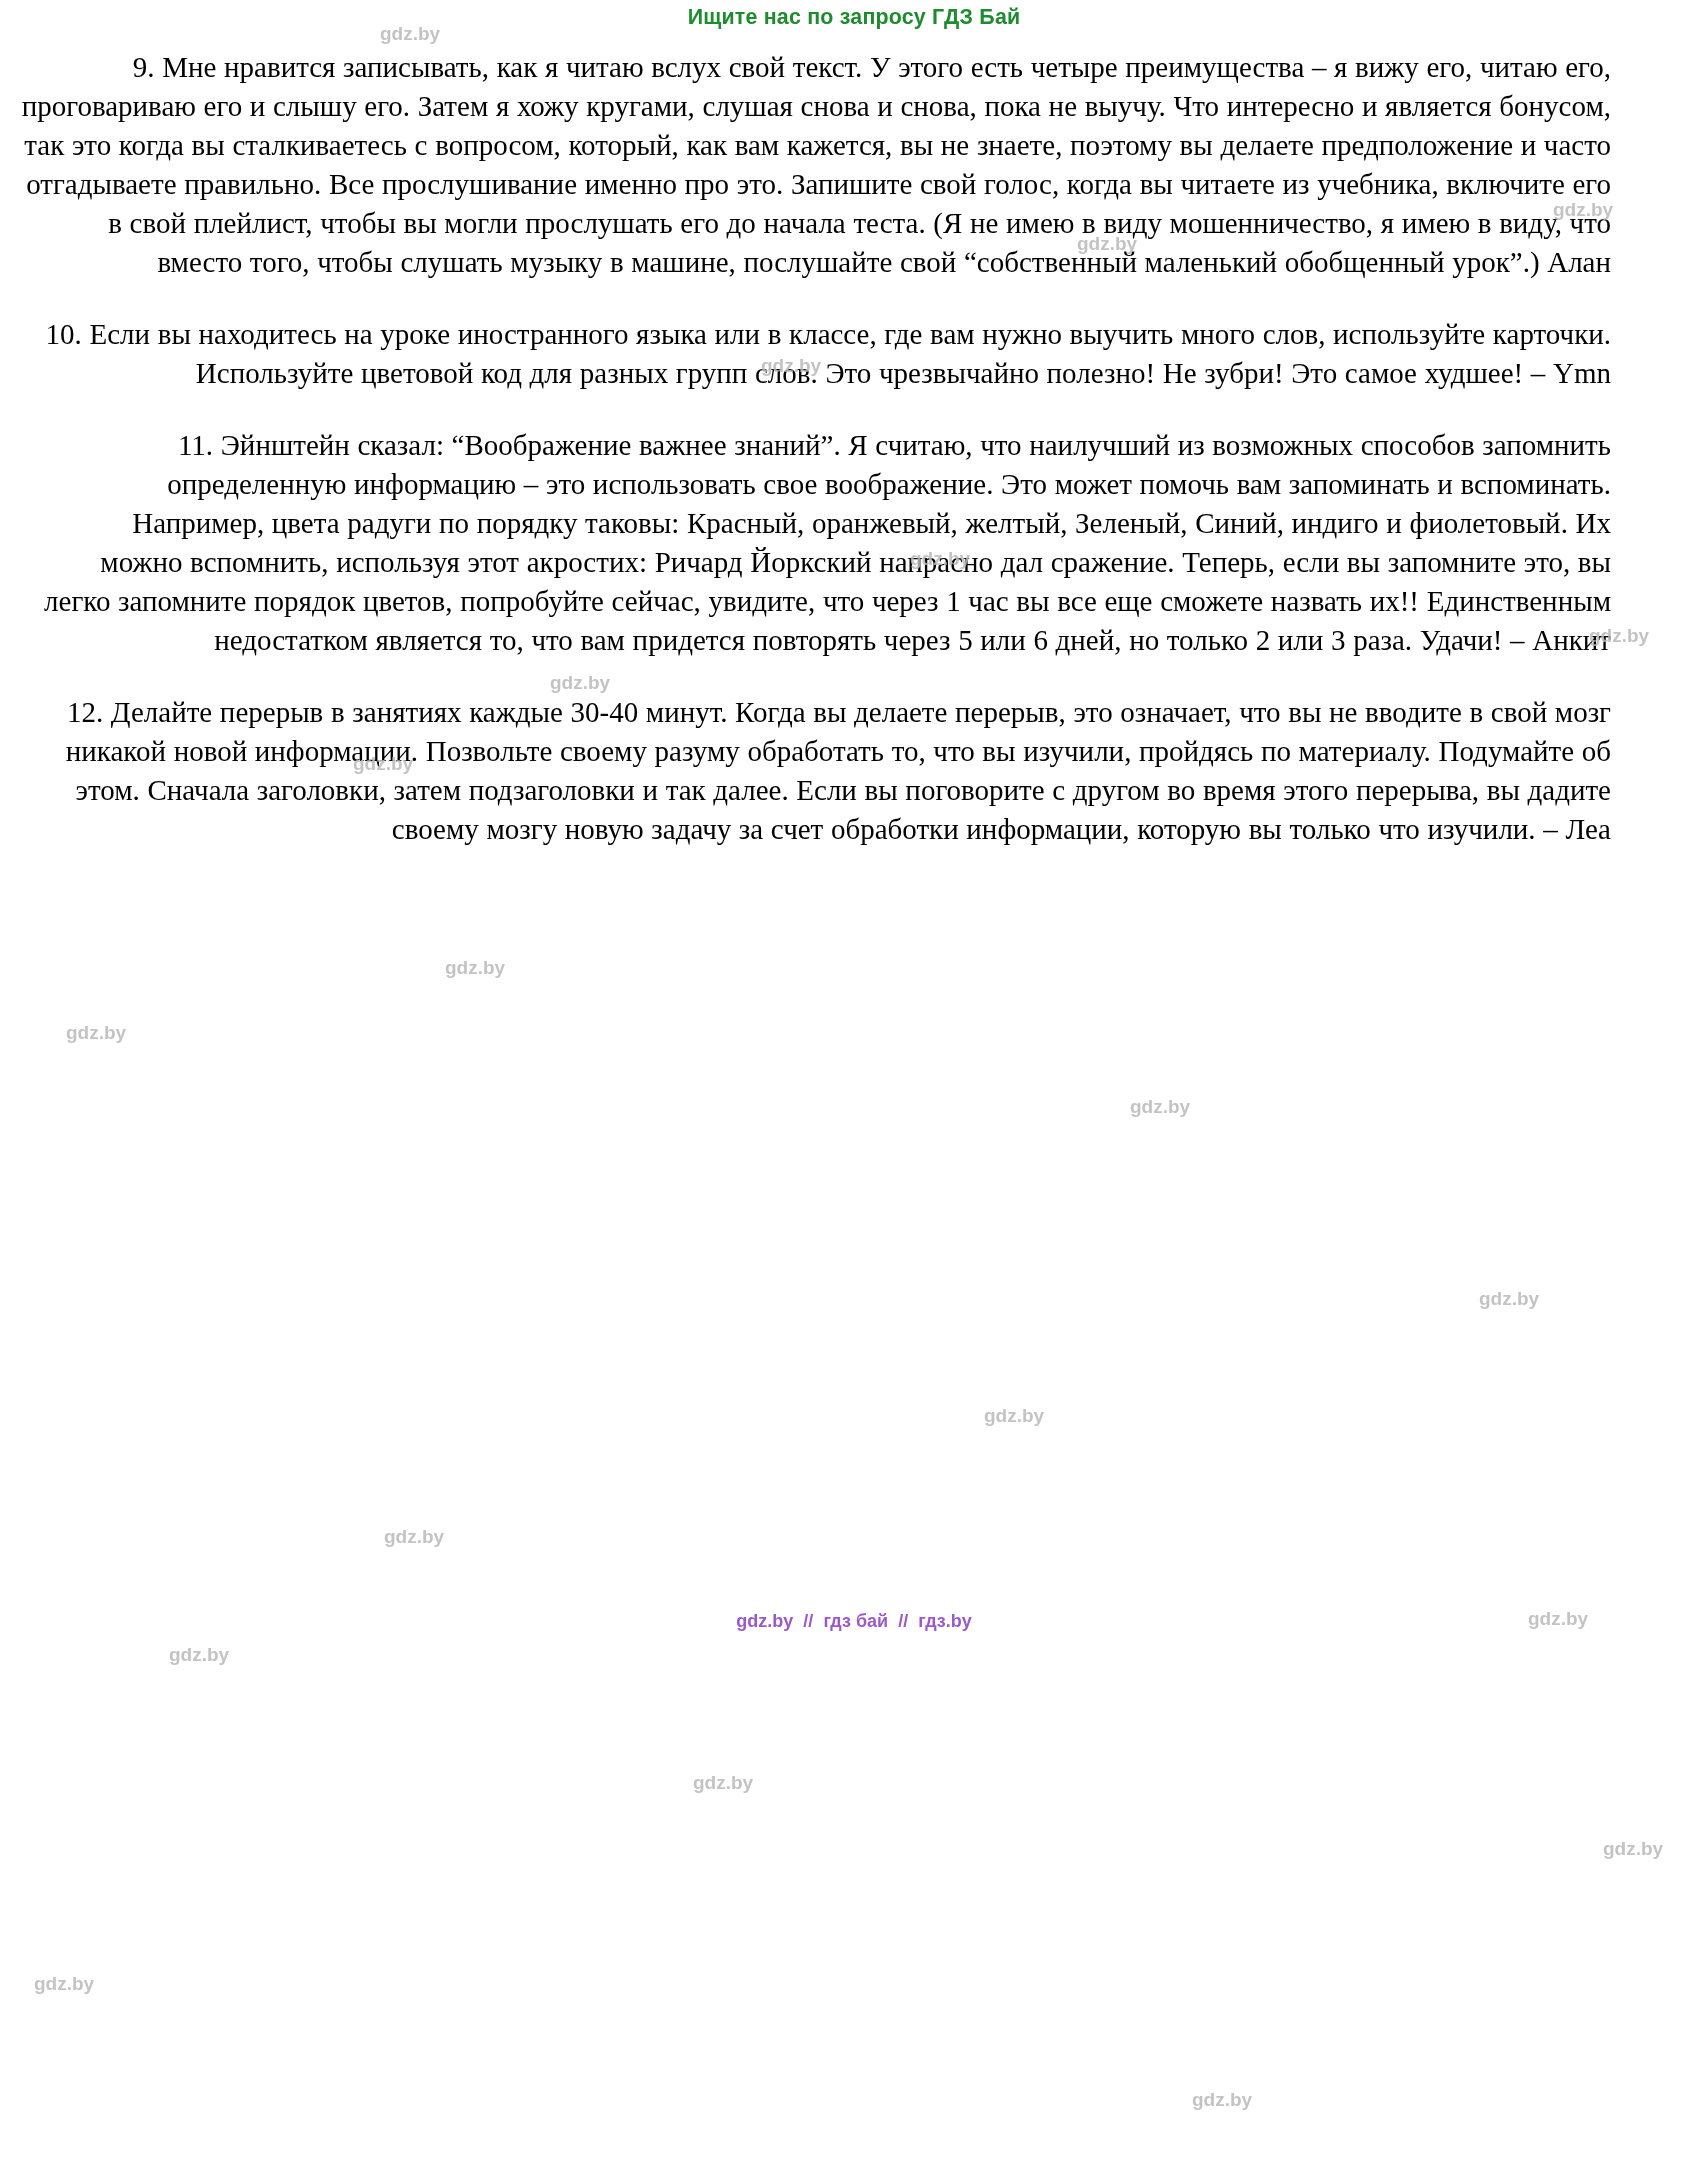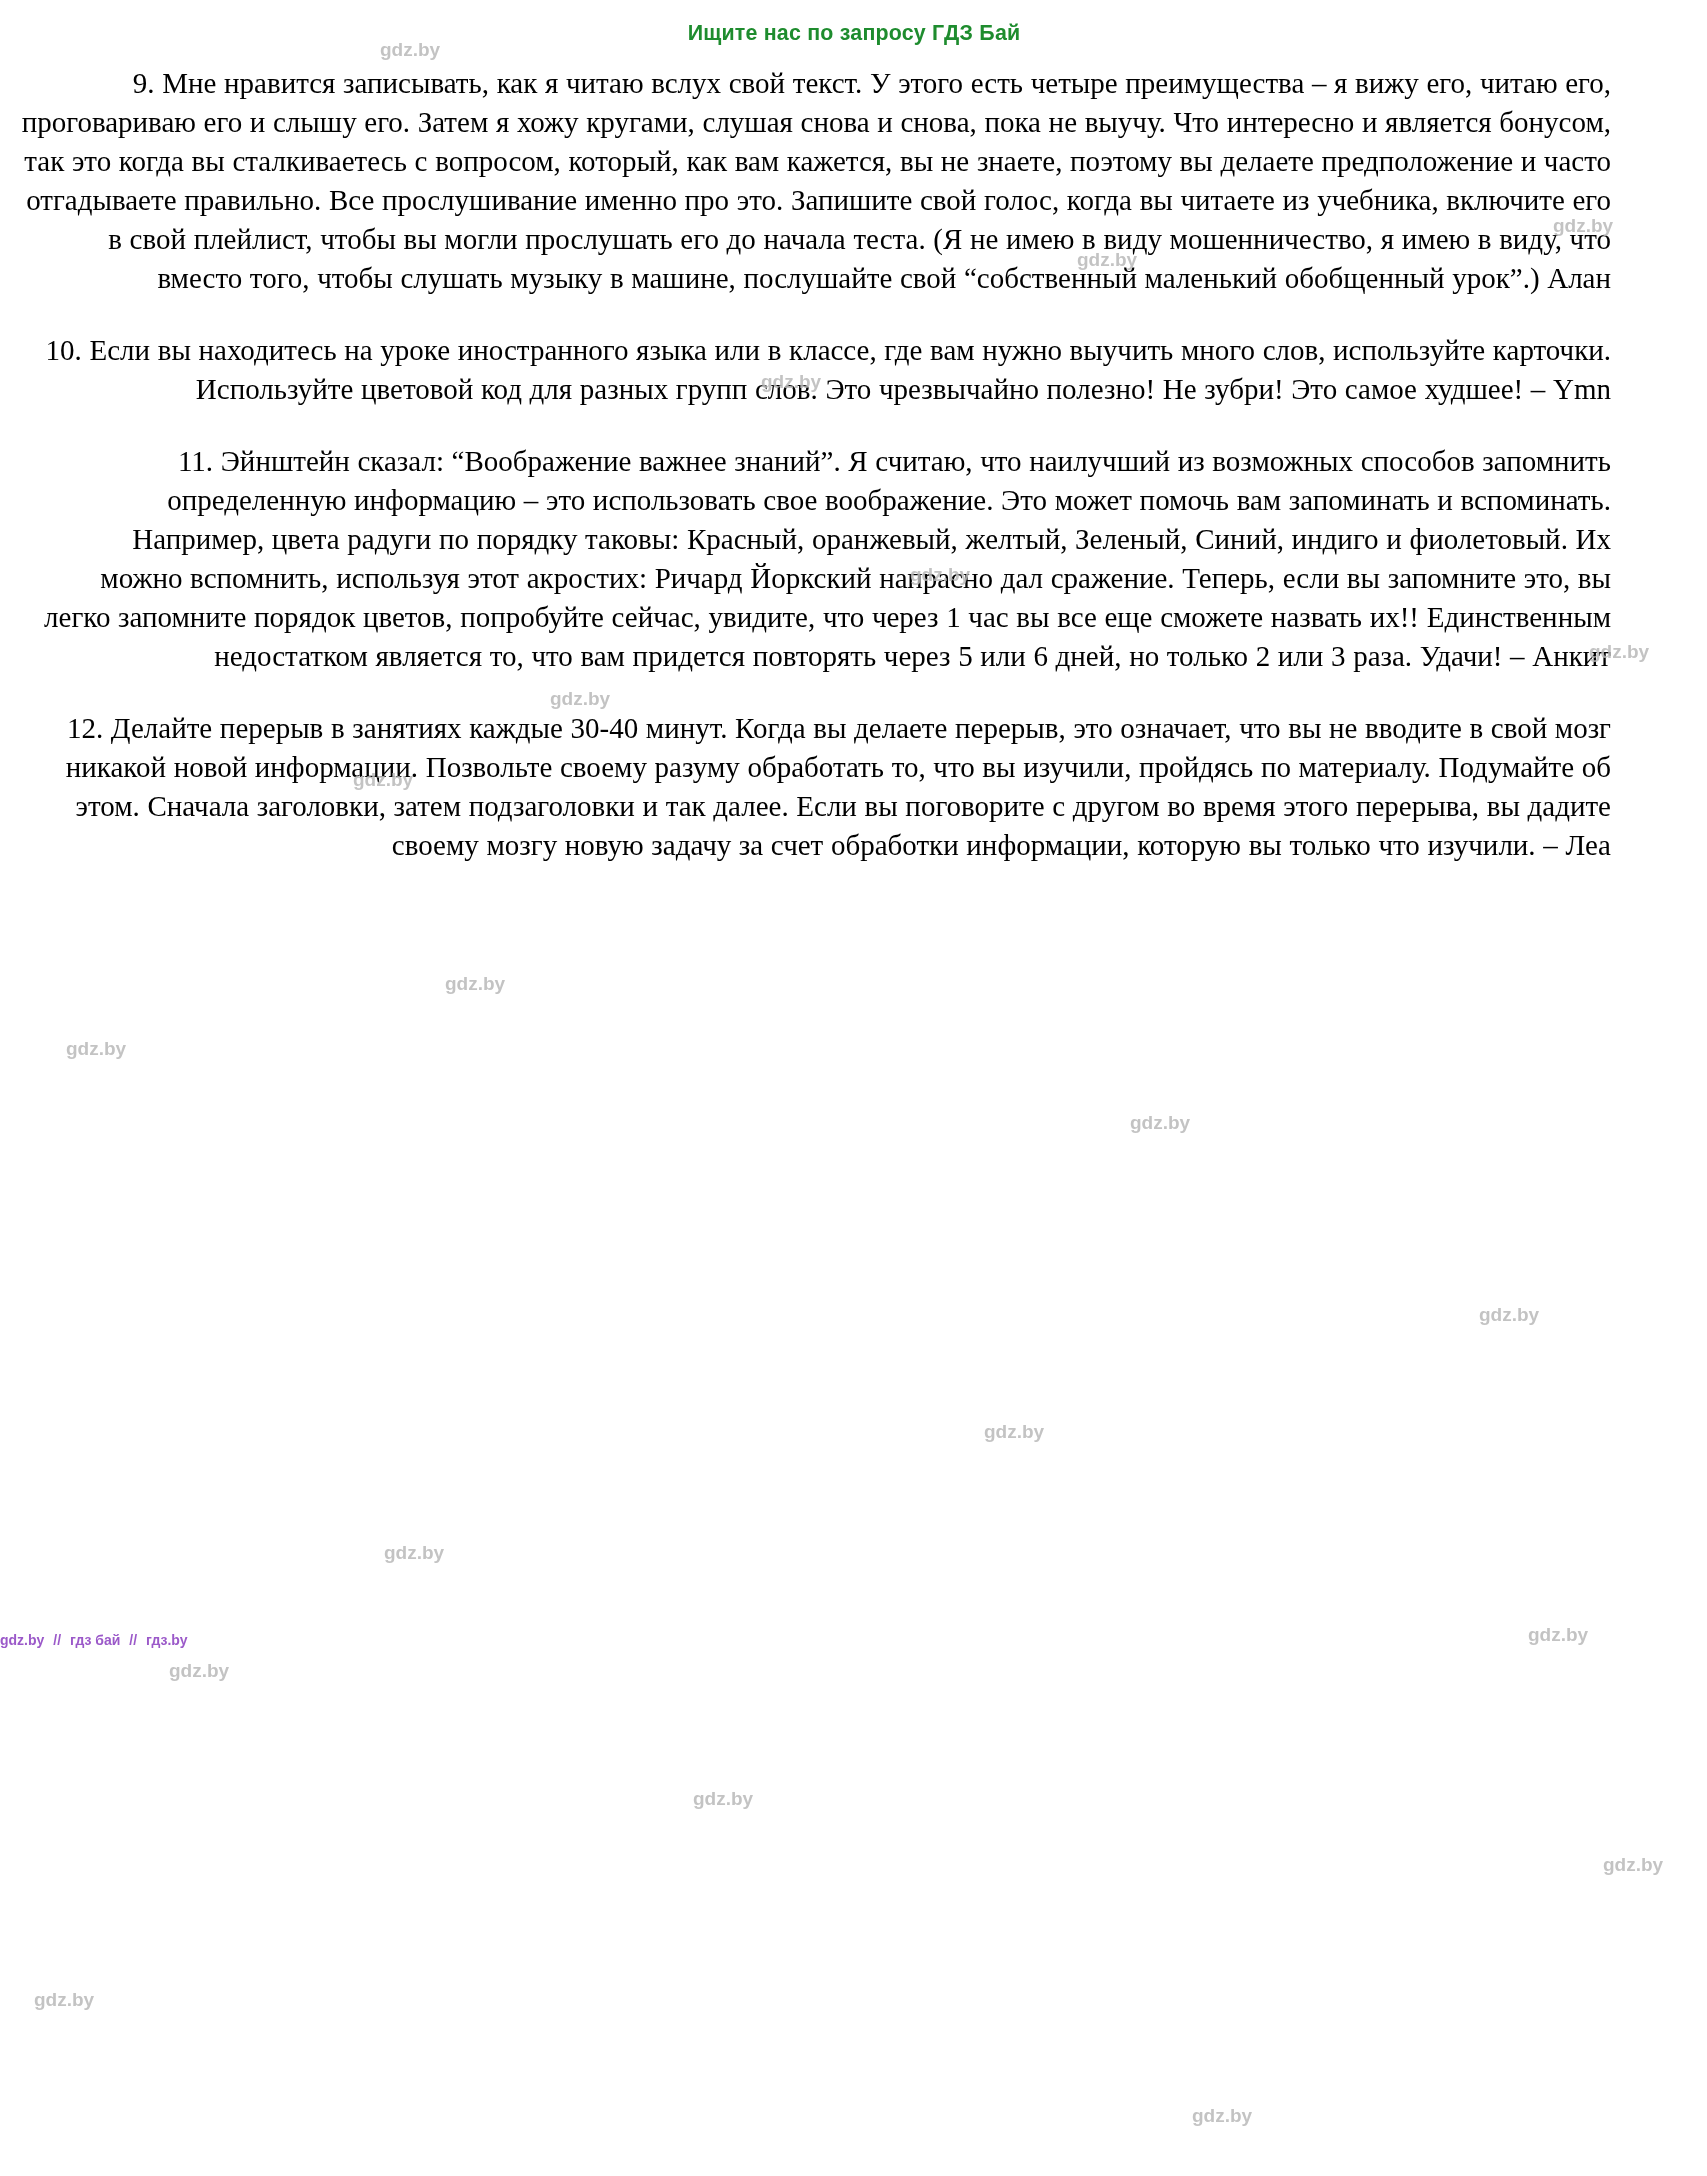--- a/index.html
+++ b/index.html
@@ -10,21 +10,21 @@
   body {
     width: 1708px;
     height: 2176px;
     position: relative;
     font-family: "Liberation Serif", serif;
     color: #000000;
     overflow: hidden;
   }
   .page {
     position: absolute;
-    left: 0; top: 16px;
+    left: 0; top: 0;
     width: 1708px;
     height: 1644px;
     text-decoration: underline;
   }
   .top-banner {
     position: absolute;
     top: 5.1px;
     left: 0;
     width: 1708px;
     text-align: center;
@@ -49,23 +49,23 @@
   }
   .para + .para {
     margin-top: 33px;
     margin-left: 24px;
   }
   .footer {
     position: absolute;
     bottom: 12px;
     left: 0;
     width: 1708px;
-    text-align: left;
+    text-align: center;
     font-family: "Liberation Sans", sans-serif;
-    font-size: 14px;
+    font-size: 18px;
     font-weight: bold;
     color: #9b59c9;
   }
   .footer .sep {
     color: #9b59c9;
     padding: 0 5.1px;
   }
   .wm {
     position: absolute;
     font-family: "Liberation Sans", sans-serif;

